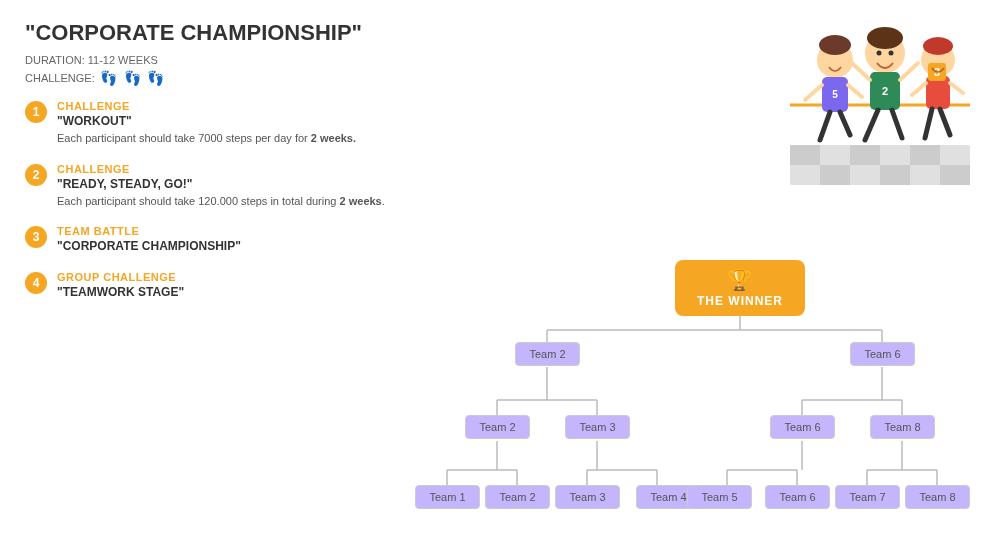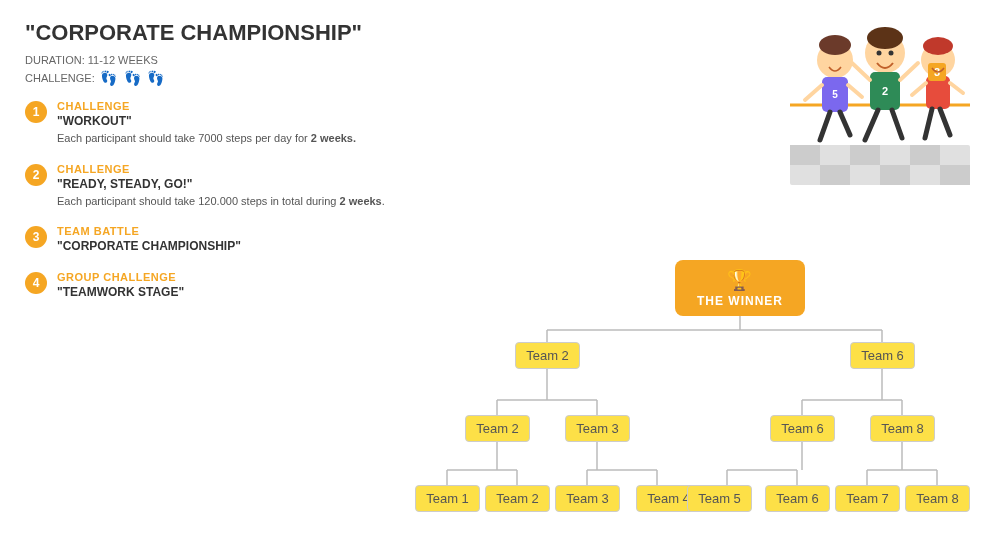--- a/index.html
+++ b/index.html
@@ -108,22 +108,22 @@
       width: 220px;
       height: 190px;
       overflow: hidden;
     }
 
     
     .team-box {
       position: absolute;
       border: 1px solid #ccc;
       border-radius: 4px;
-      background: #fde047;
-      font-size: 13px;
+      background: #c4b5fd;
+      font-size: 11px;
       color: #555;
       text-align: center;
       padding: 5px 10px;
       width: 65px;
     }
   </style>
 </head>
 <body>
 
 <div class="page">

